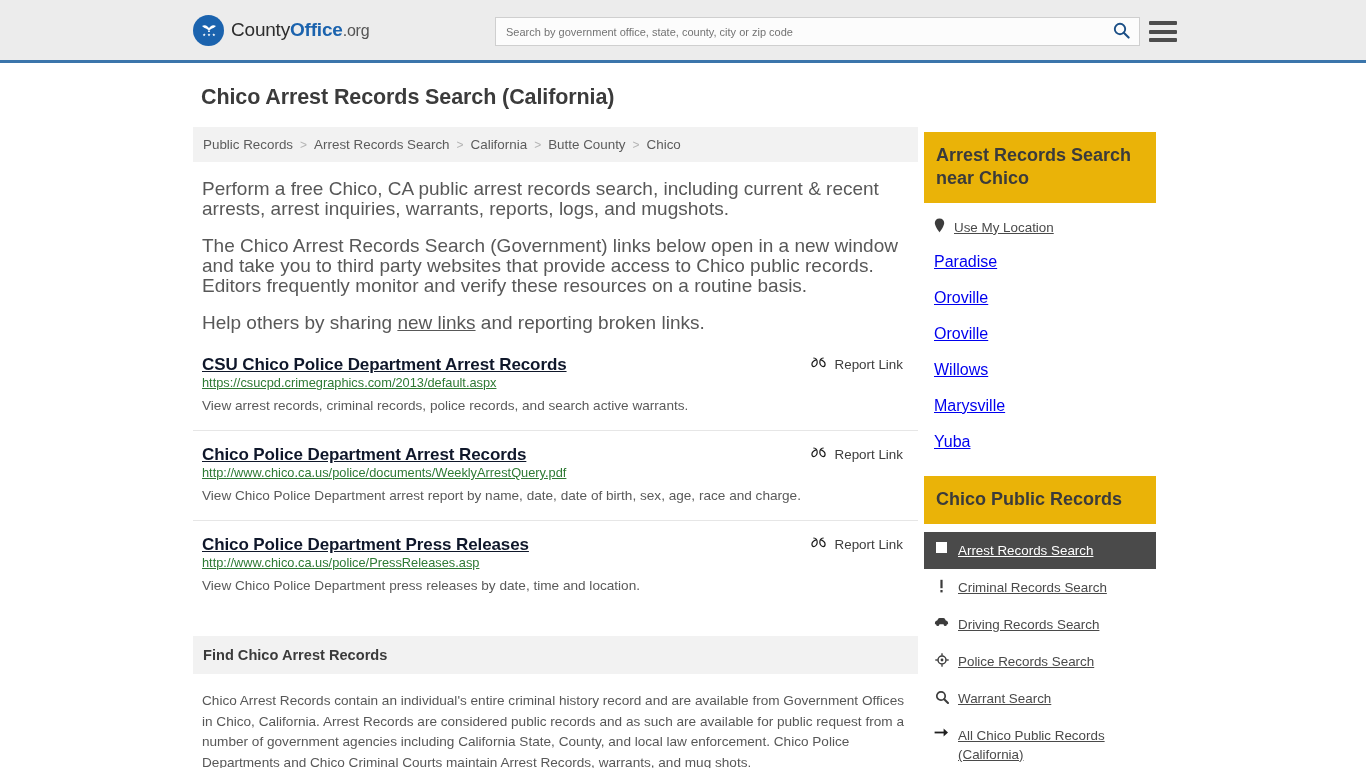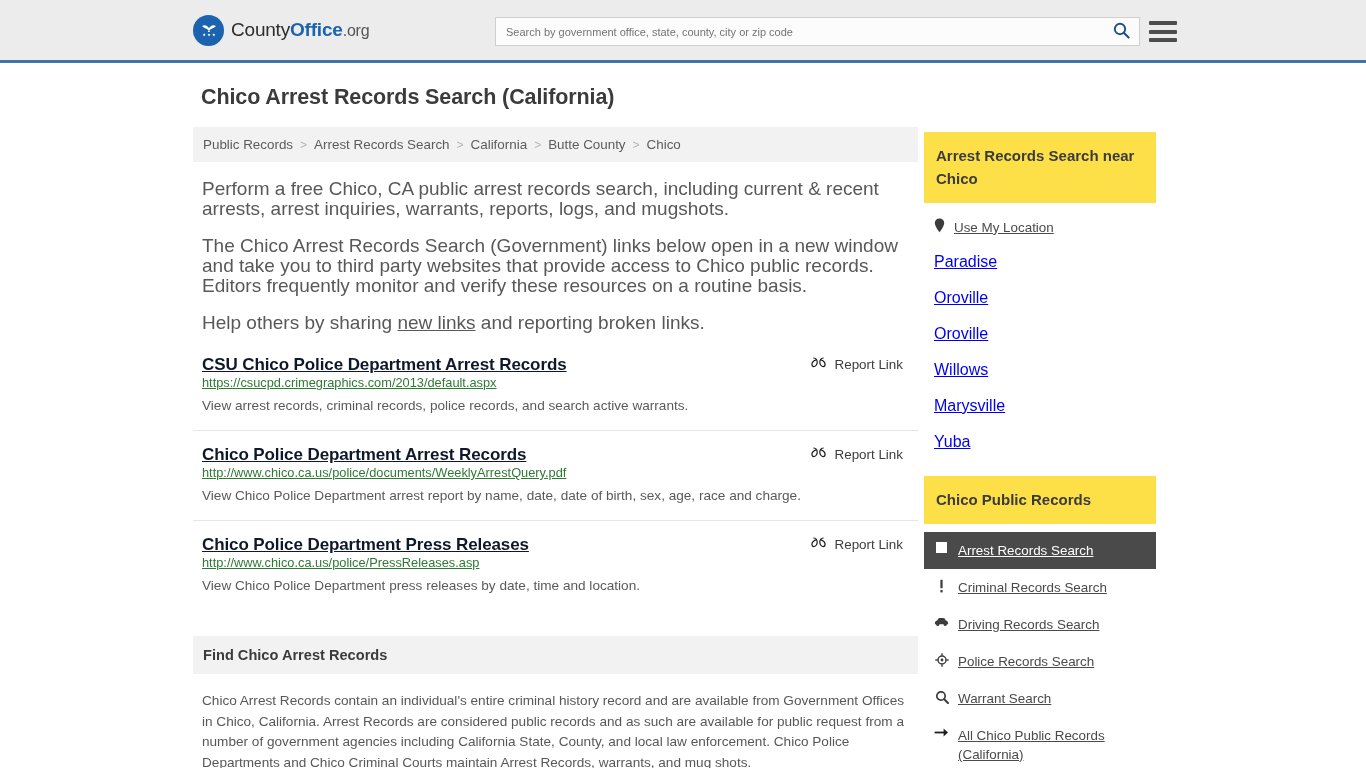--- a/index.html
+++ b/index.html
@@ -203,23 +203,23 @@
   .section-body { padding: 0 9px; }
   .section-body p {
     font-size: 13.6px;
     line-height: 20.5px;
     color: #585858;
     margin: 17px 0 0 0;
   }
 
   
   .side-panel-head {
-    background: #fde047;
+    background: #eab308;
     padding: 12px 12px 13px 12px;
-    font-size: 15px;
+    font-size: 18px;
     font-weight: bold;
     color: #3b3b3b;
     line-height: 23px;
   }
   .side-links { padding: 7px 0 0 0; }
   .side-link-row {
     display: flex;
     align-items: center;
     gap: 9px;
     padding: 8px 10px;

